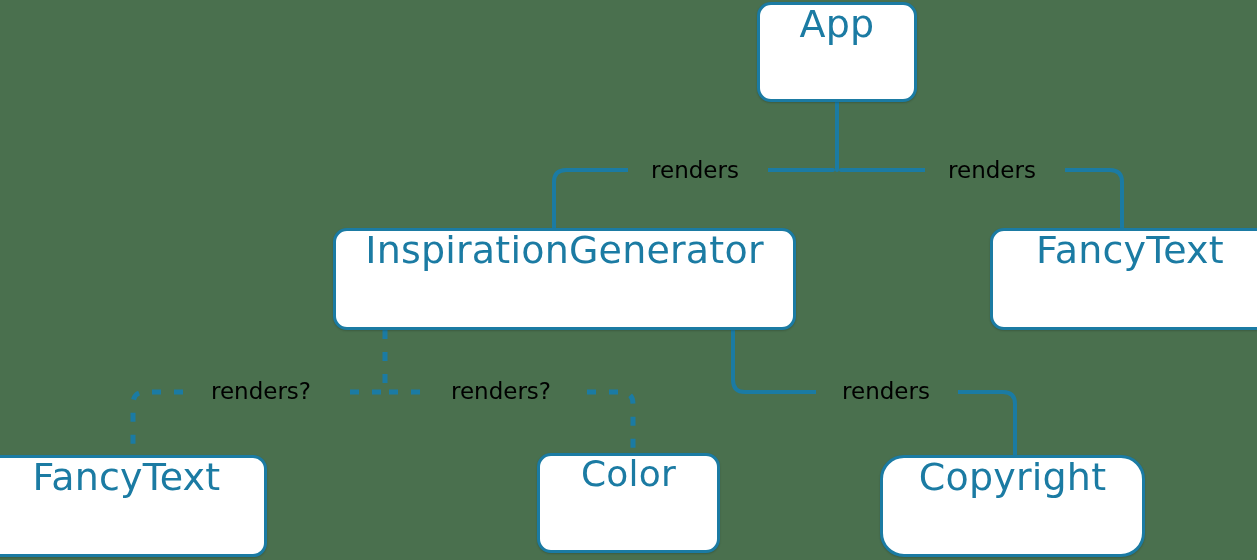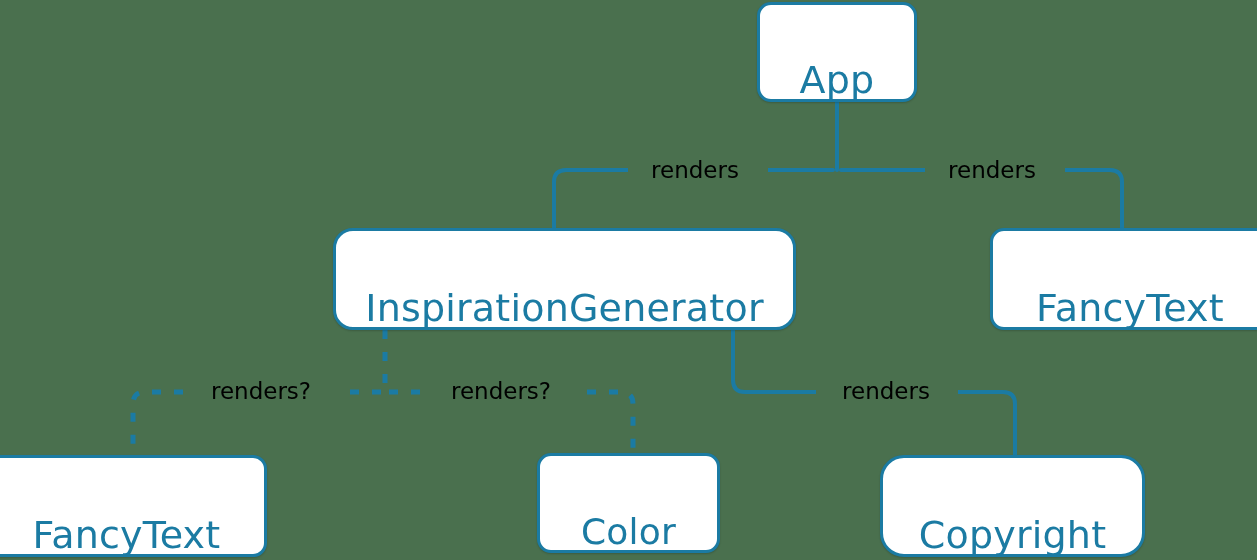--- a/index.html
+++ b/index.html
@@ -26,45 +26,45 @@
     height: 560px;
     pointer-events: none;
   }
   .node {
     position: absolute;
     background: #ffffff;
     border: 3px solid #1b7ba3;
     border-radius: 14px;
     box-sizing: border-box;
     display: flex;
-    align-items: flex-end;
+    align-items: flex-start;
     justify-content: center;
     box-shadow: 0 1px 2px rgba(0,0,0,0.18);
   }
   .node .node-label {
     color: #1b7ba3;
     font-size: 38px;
     font-weight: 400;
     letter-spacing: 0.2px;
     line-height: 1;
     white-space: nowrap;
   }
-  .node.small .node-label { font-size: 36px; margin-top: 6px; }
+  .node.small .node-label { font-size: 36px; }
   .edge-label {
     position: absolute;
     color: #000000;
     font-size: 23px;
     font-weight: 500;
     line-height: 1;
     white-space: nowrap;
     transform: translate(-50%, -50%);
   }
   
   #node-app      { left: 757px;  top: 2px;   width: 160px; height: 100px; }
-  #node-inspgen  { left: 333px;  top: 228px; width: 463px; height: 102px; border-radius: 20px; }
+  #node-inspgen  { left: 333px;  top: 228px; width: 463px; height: 102px; }
   #node-fancy-r  { left: 990px;  top: 228px; width: 280px; height: 102px; }
   #node-fancy-b  { left: -14px;  top: 455px; width: 281px; height: 102px; }
   #node-color    { left: 537px;  top: 453px; width: 183px; height: 100px; }
   #node-copy     { left: 880px;  top: 455px; width: 265px; height: 102px; border-radius: 24px; }
 </style>
 </head>
 <body>
 
 <div id="diagram-root">
 

